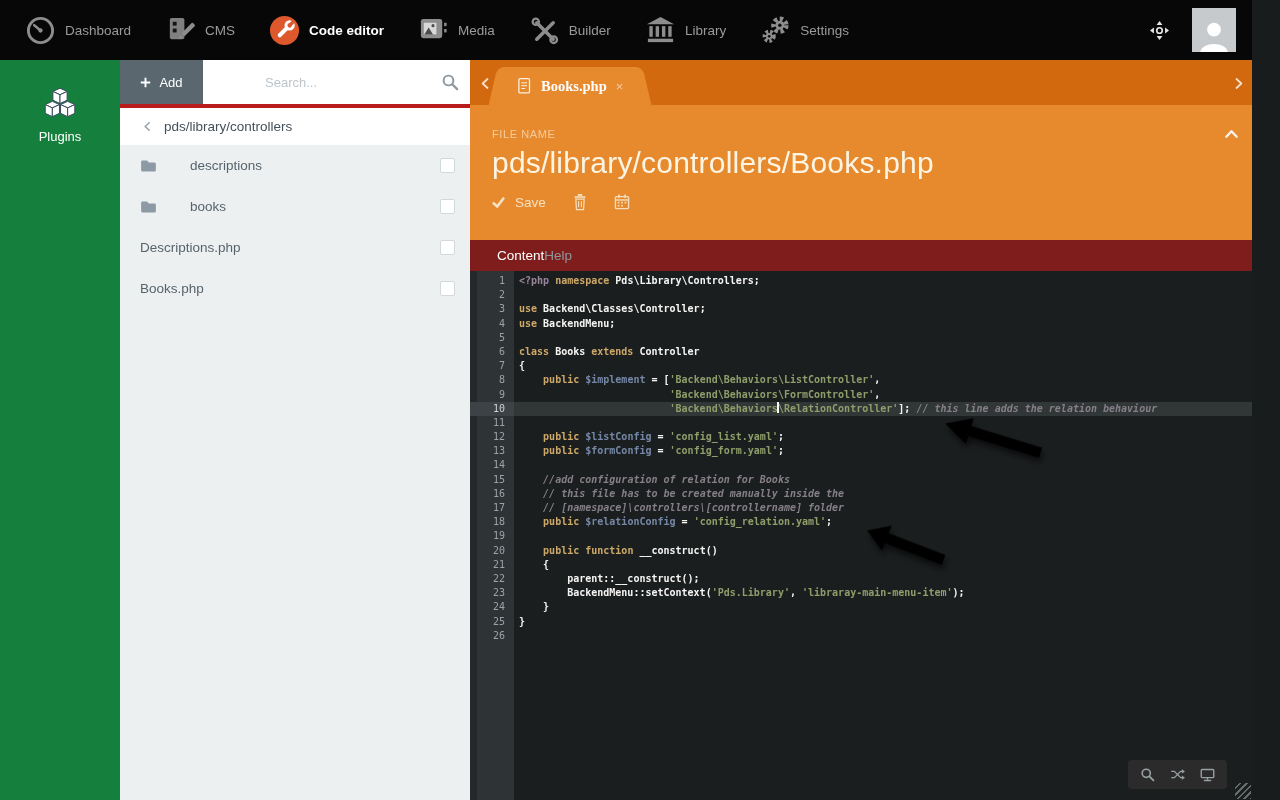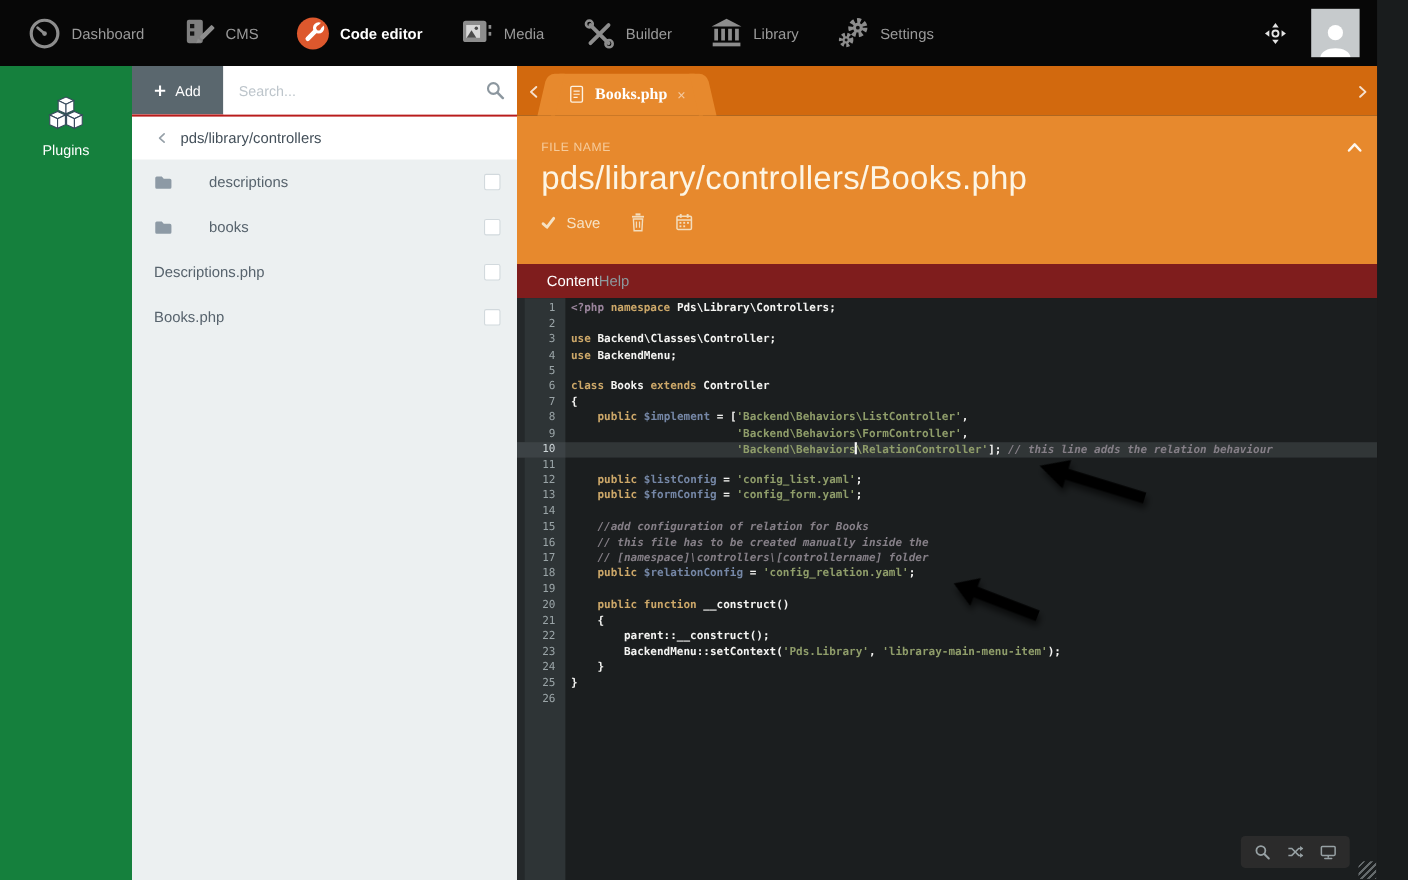--- a/index.html
+++ b/index.html
@@ -25,24 +25,24 @@
   .sidebar-item { display:flex; flex-direction:column; align-items:center; padding-top:26px; cursor:pointer; }
   .sidebar-item svg { width:38px; height:35px; }
   .sidebar-label { color:#fff; font-size:13px; margin-top:8px; }
 
   
   .filepanel { width:350px; flex:none; background:#ecf0f1; display:flex; flex-direction:column; }
   .filepanel-top { display:flex; height:44px; flex:none; }
   .add-btn { width:83px; background:#5a676e; border:none; color:#fff; font-size:13px; font-family:inherit; display:flex; align-items:center; justify-content:center; gap:8px; cursor:pointer; }
   .add-btn svg { width:11px; height:11px; color:#fff; }
   .search-box { flex:1; position:relative; background:#fff; }
-  .search-box input { width:100%; height:100%; border:none; outline:none; background:transparent; padding:0 42px 0 14px; font-size:13px; font-family:inherit; color:#be185d; }
+  .search-box input { width:100%; height:100%; border:none; outline:none; background:transparent; padding:0 42px 0 14px; font-size:13px; font-family:inherit; color:#be185d;margin-left:48px; }
   .search-box input::placeholder { color:#bdc5cb; }
   .search-icon { position:absolute; right:11px; top:13px; width:18px; height:18px; color:#8c979f; }
-  .breadcrumb { height:41px; background:#fff; border-top:2px solid #b91c1c; display:flex; align-items:center; gap:11px; padding-left:22px; font-size:13.5px; color:#44505a; cursor:pointer; flex:none; }
+  .breadcrumb { height:41px; background:#fff; border-top:4px solid #b91c1c; display:flex; align-items:center; gap:11px; padding-left:22px; font-size:13.5px; color:#44505a; cursor:pointer; flex:none; }
   .bc-chevron { width:11px; height:11px; color:#96a0a8; flex:none; }
   .file-list { flex:1; }
   .file-item { height:41px; display:flex; align-items:center; padding:0 15px 0 20px; cursor:pointer;gap:24px; }
   .folder-icon { width:17px; height:14px; color:#8d9aa5; margin-right:9px; flex:none; }
   .fi-label { font-size:13.5px; color:#57636d; }
   .checkbox { margin-left:auto; width:15px; height:15px; background:#fff; border:1px solid #d2d9dd; border-radius:2px; flex:none; }
 
   
   .editor { flex:1; min-width:0; display:flex; flex-direction:column; }
 

